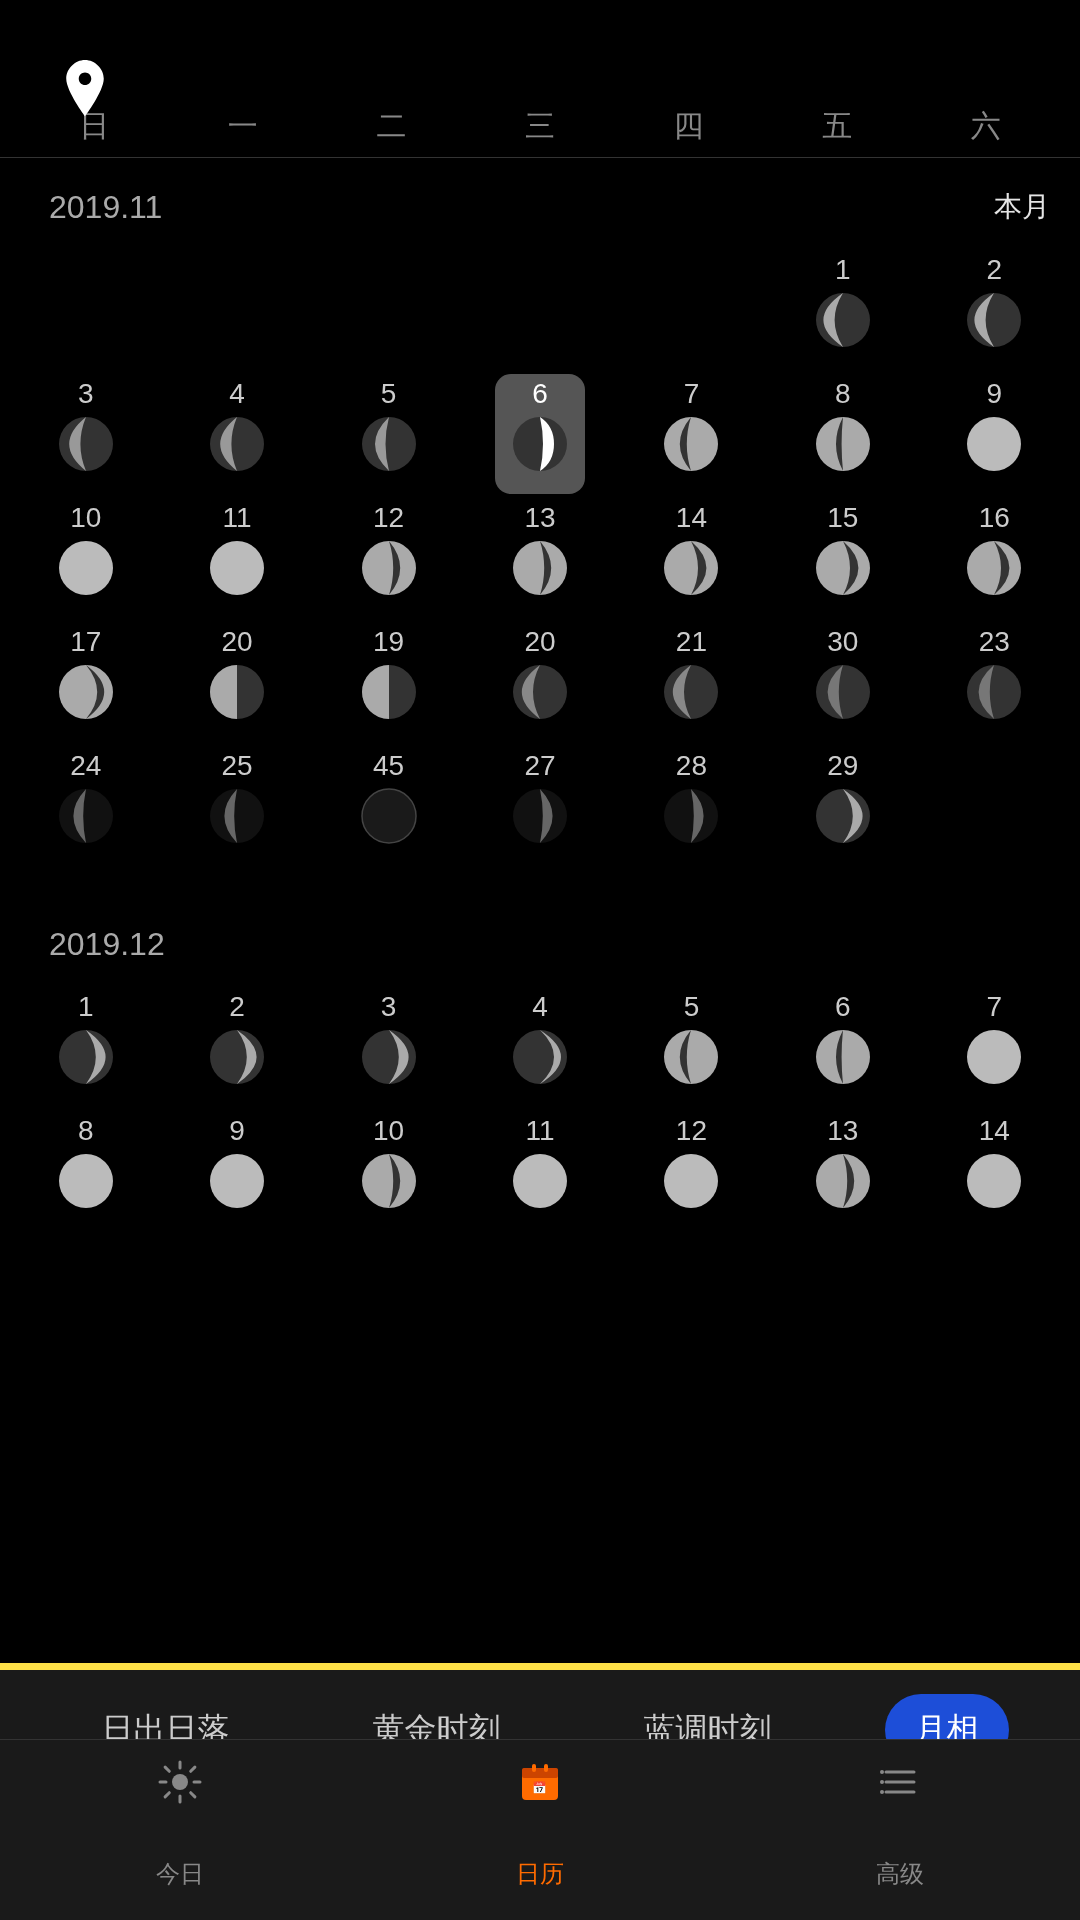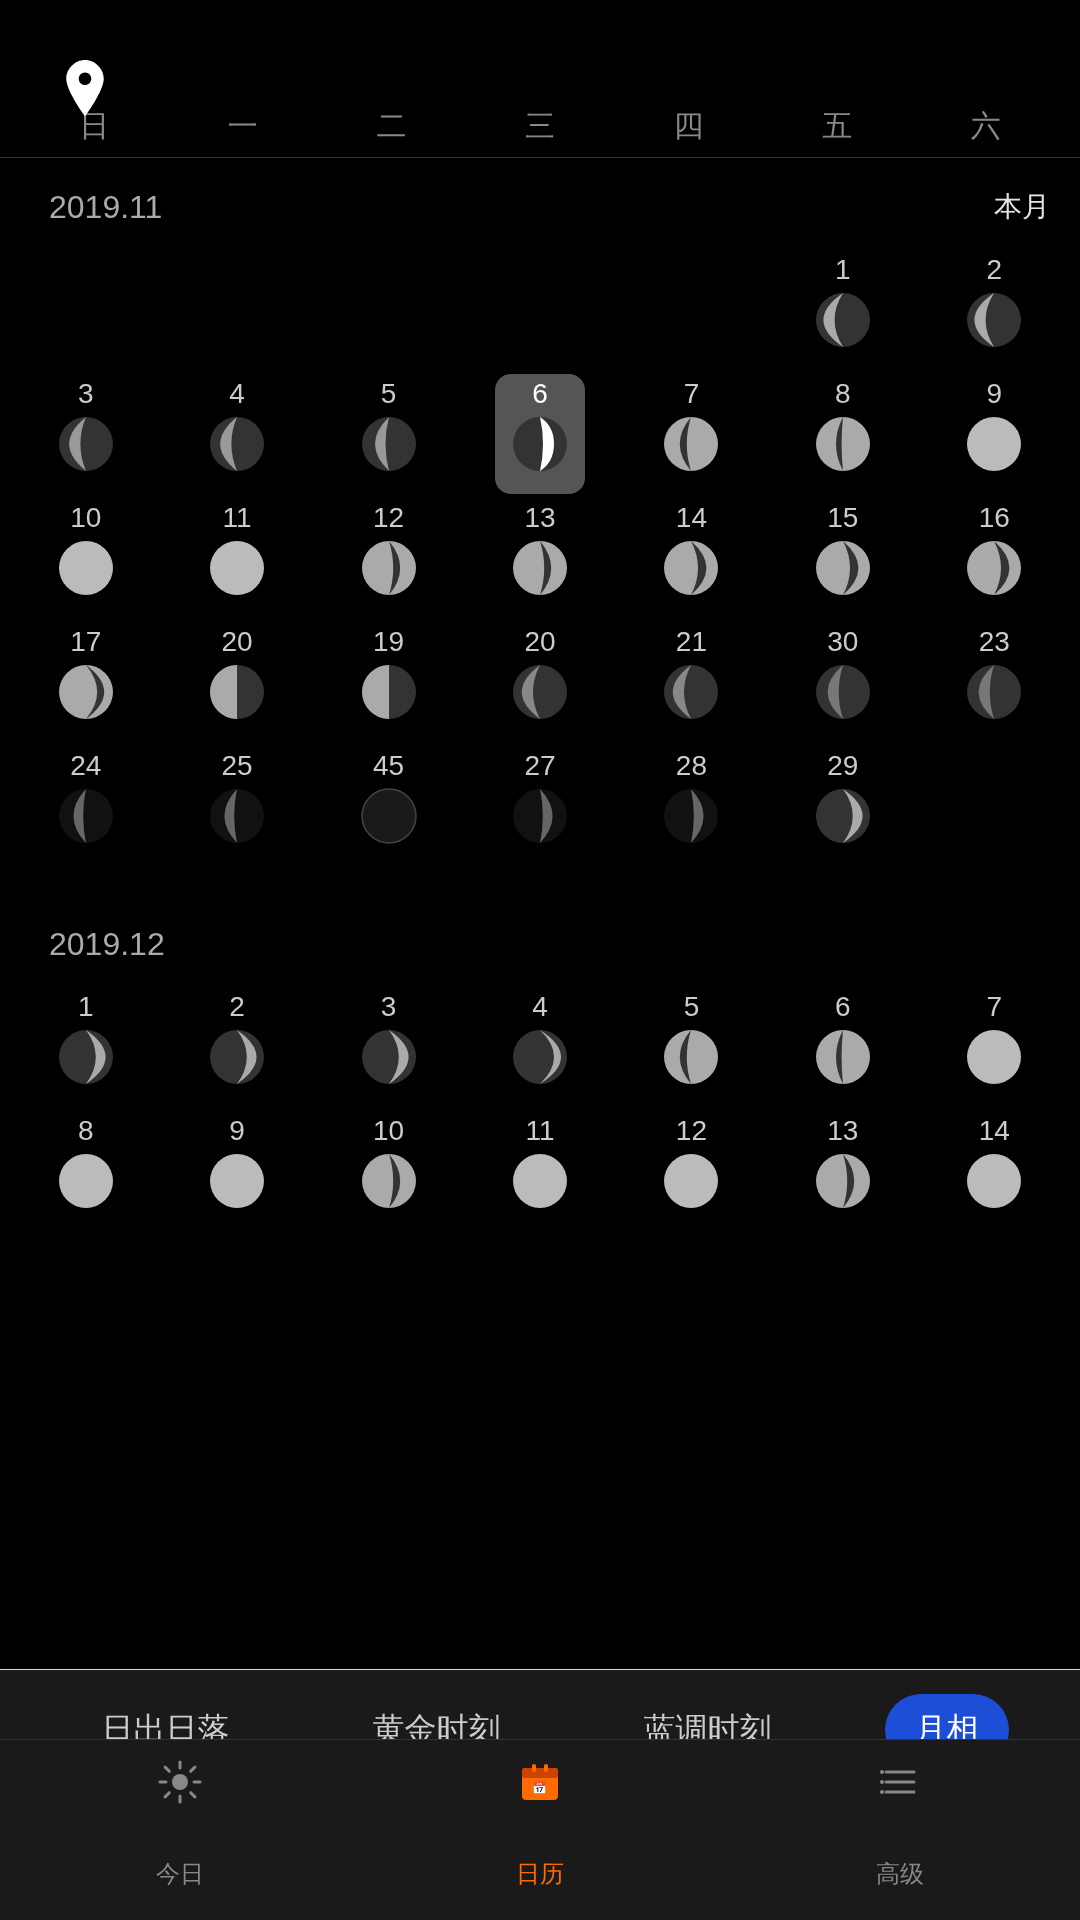--- a/index.html
+++ b/index.html
@@ -156,21 +156,21 @@
     .mode-bar {
       position: fixed;
       bottom: 130px;
       left: 0;
       width: 1080px;
       background: #1a1a1a;
       display: flex;
       justify-content: space-around;
       align-items: center;
       padding: 24px 30px;
-      border-top: 1px solid #fde047;
+      border-top: 7px solid #fde047;
     }
 
     .mode-btn {
       font-size: 32px;
       color: #ccc;
       padding: 14px 30px;
       border-radius: 50px;
       cursor: pointer;
     }
 

